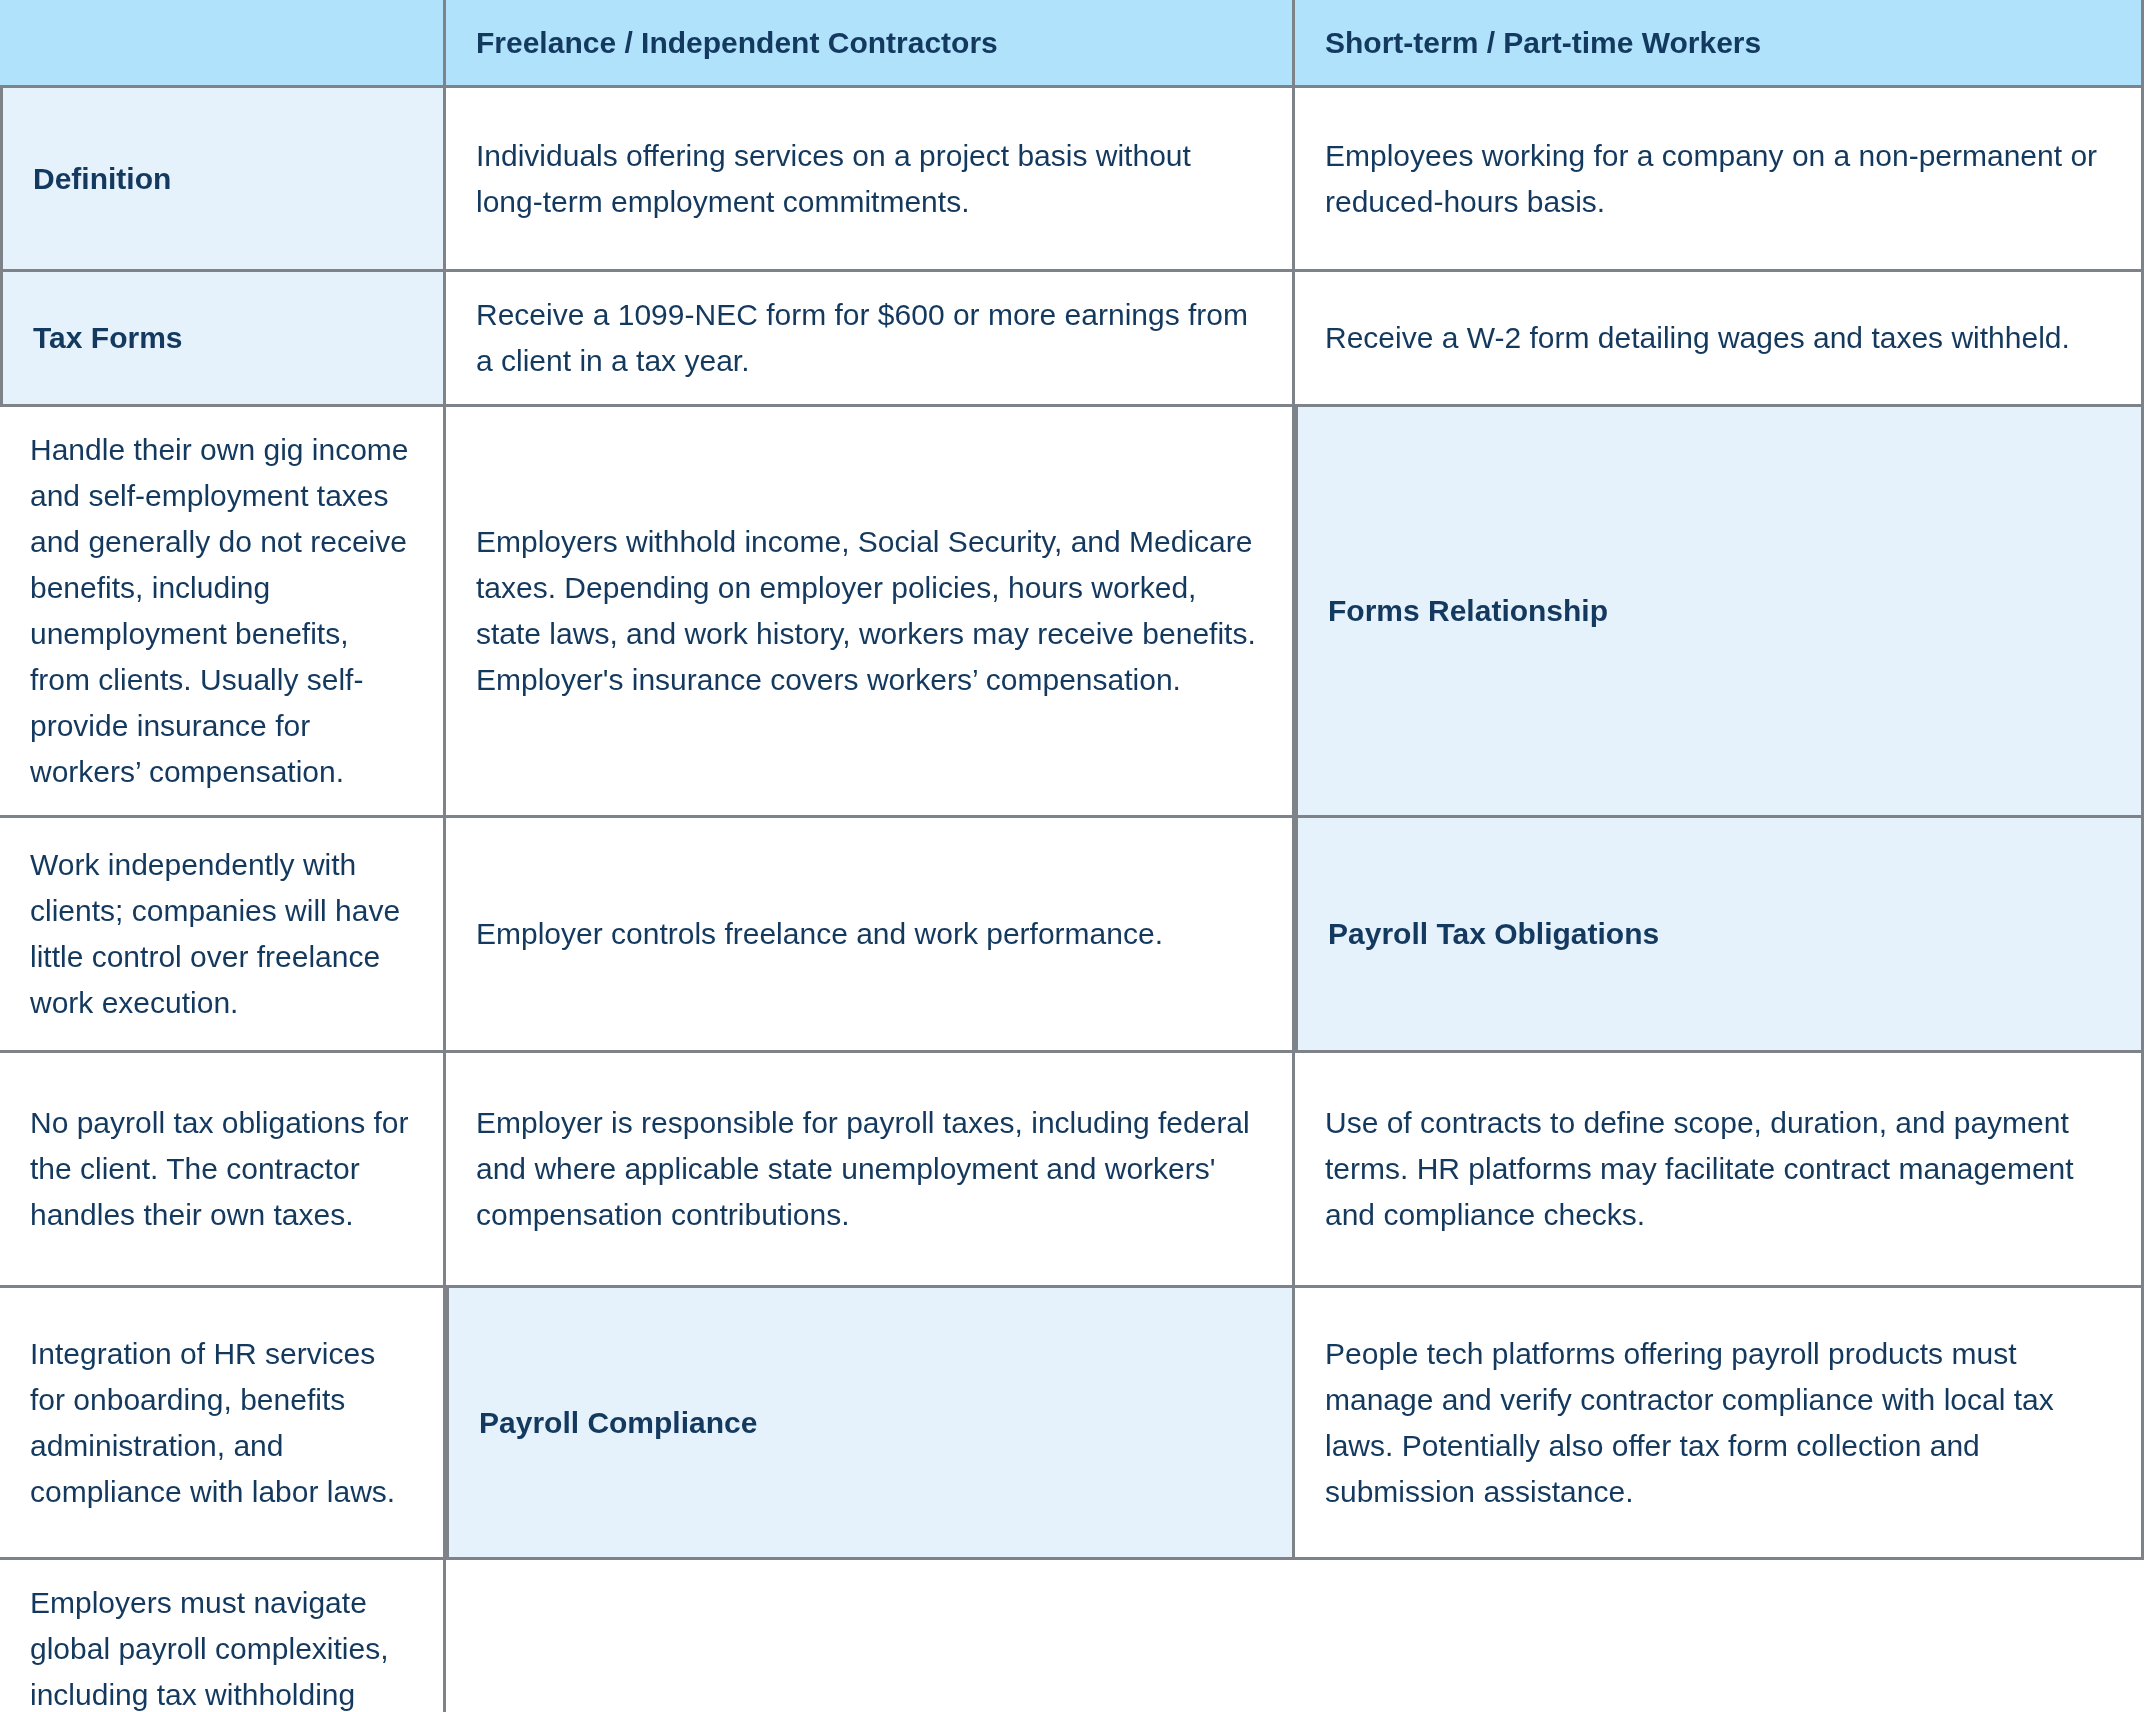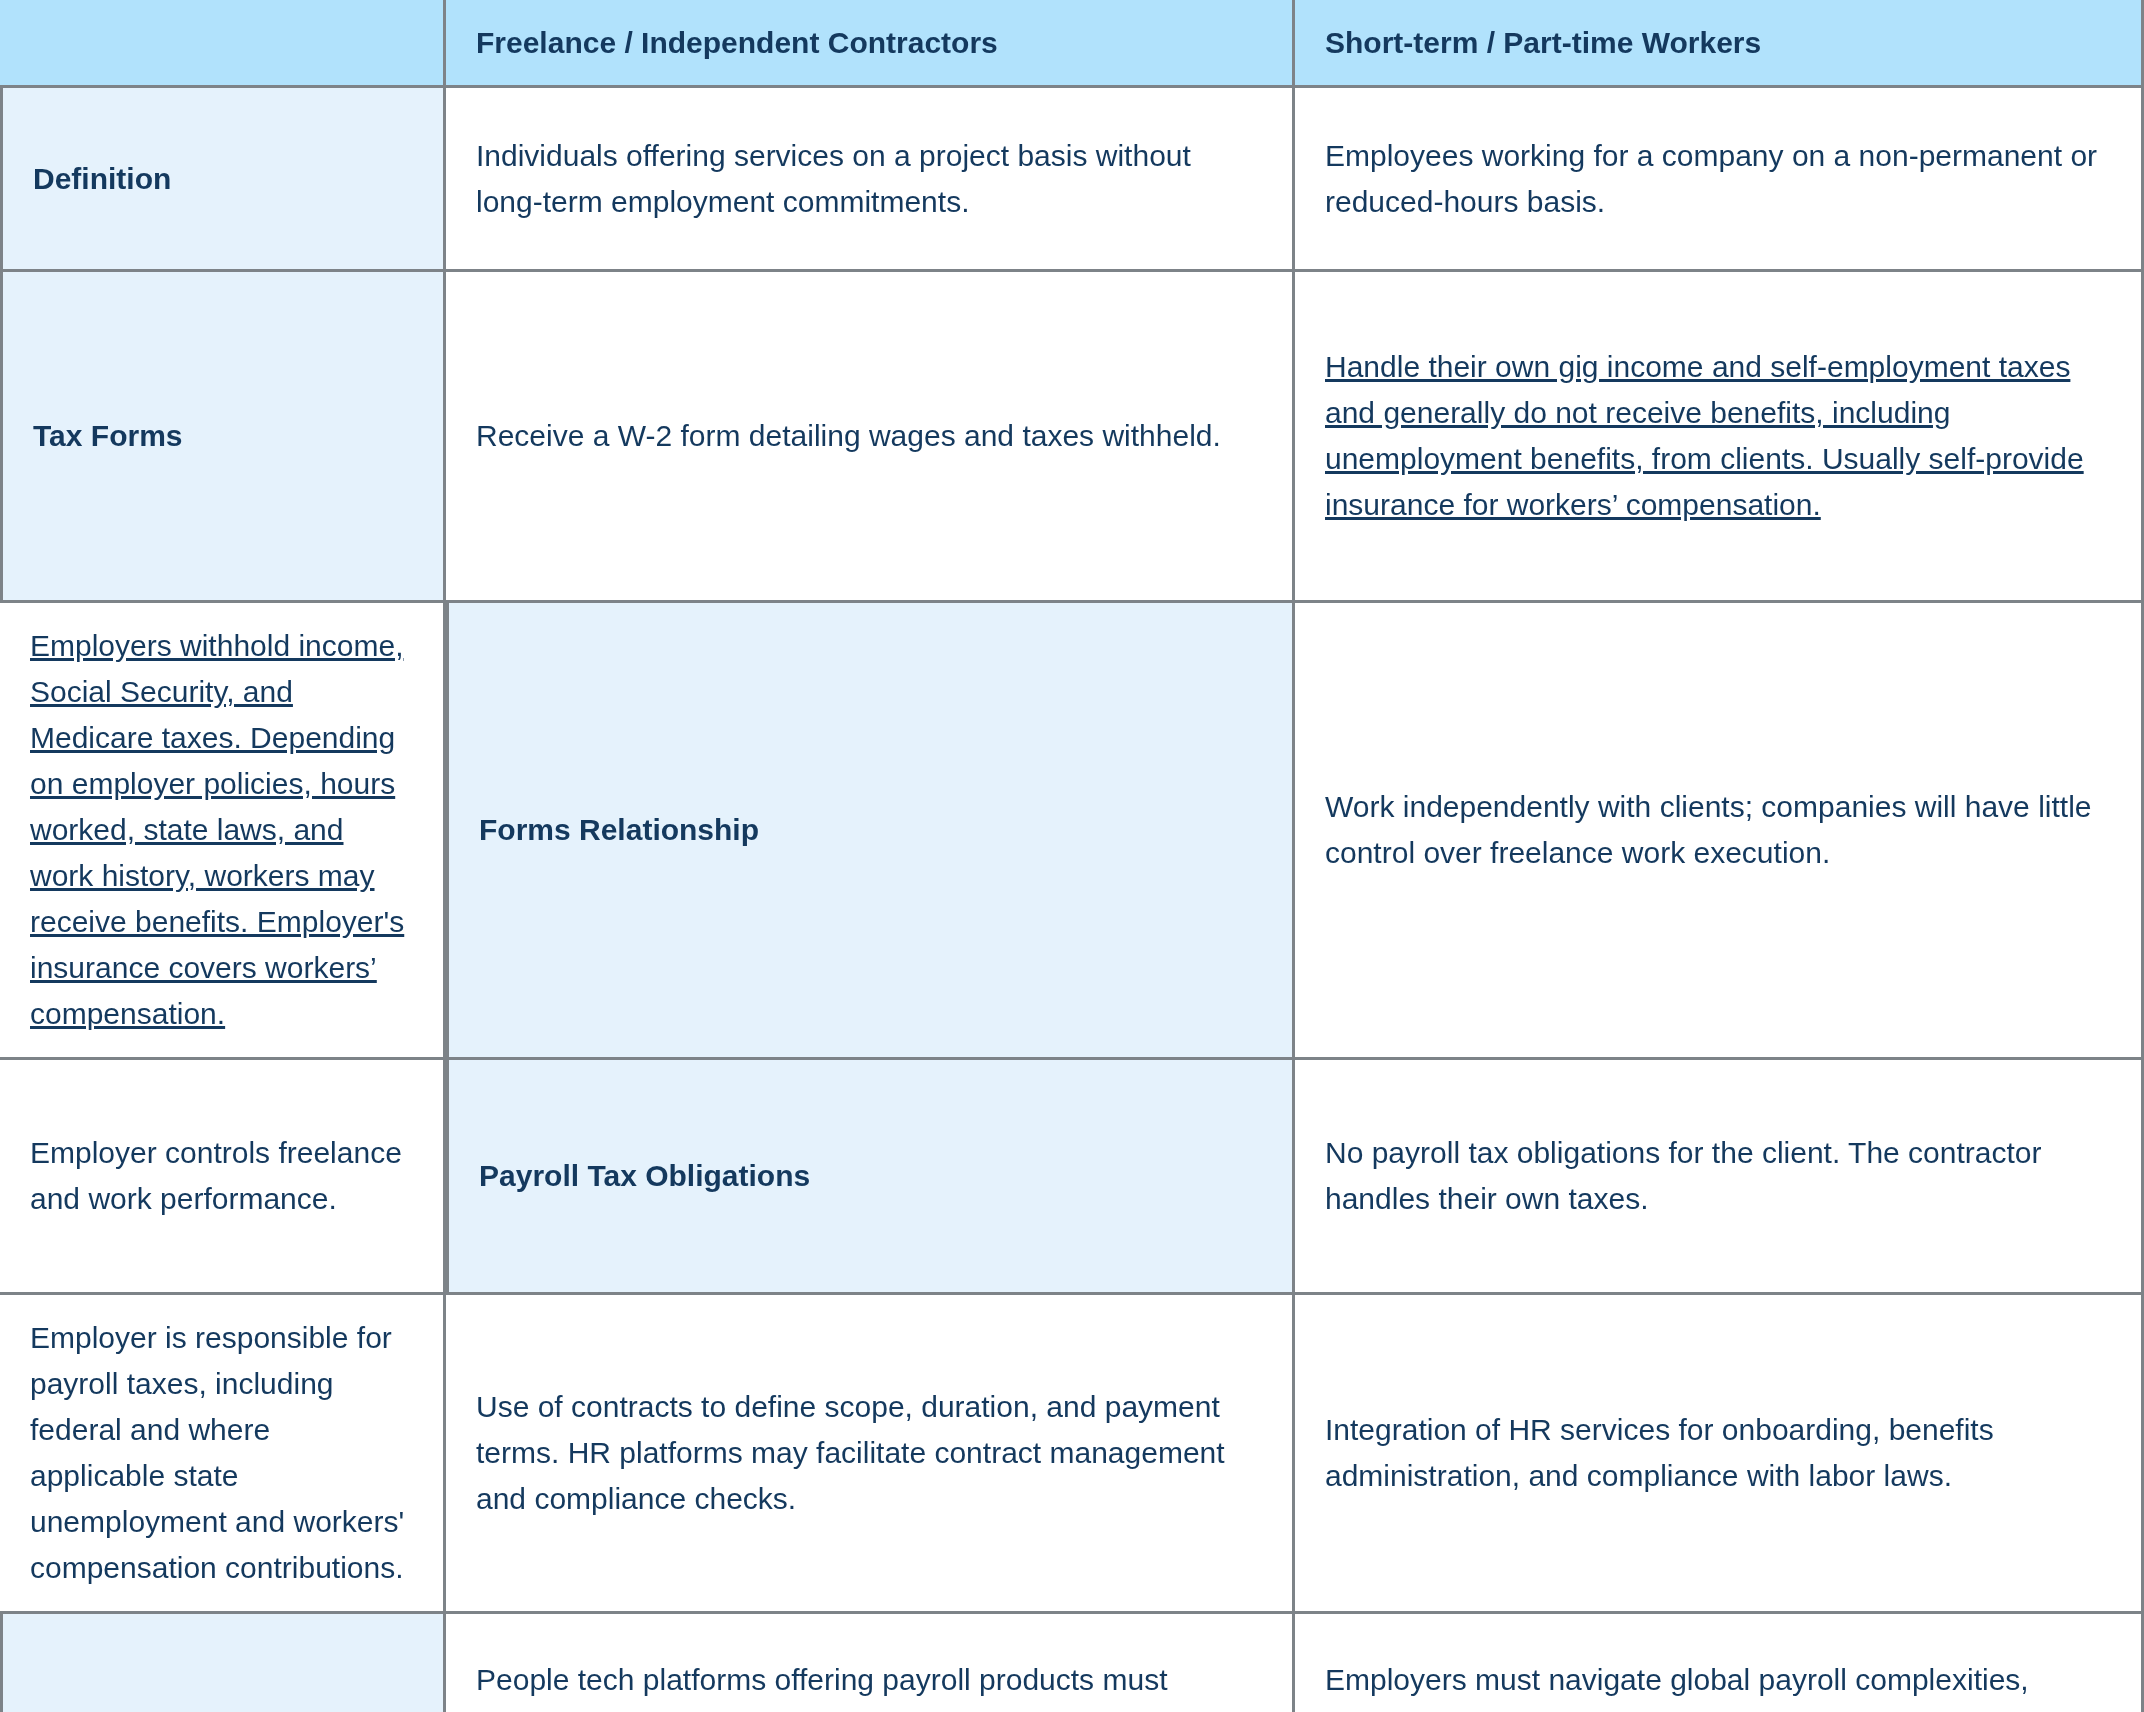--- a/index.html
+++ b/index.html
@@ -19,21 +19,21 @@
     border-bottom:3px solid var(--border);
     display:flex;align-items:center;
     font-size:30px;line-height:46px;
     padding:20px 30px;
   }
   .col1{border-left:3px solid var(--border);background:var(--label-blue);font-weight:bold;}
   .corner{border-left:none;background:var(--green);}
   .hdr{background:var(--header-blue);font-weight:bold;height:88px;padding-top:0;padding-bottom:0;}
   .r-definition{min-height:184px;}
   .r-taxforms{min-height:133px;}
-  .r-taxpayment{min-height:331px;text-decoration:underline;}
+  .r-taxpayment{min-height:331px;}
   .r-workrel{min-height:184px;}
   .r-payrolltax{min-height:235px;}
   .r-hrservices{min-height:235px;}
   .r-payrollcomp{min-height:272px;}
   .footer-bar{height:49px;background:var(--green);width:2144px;}
 </style>
 </head>
 <body>
 
 <div class="page">
@@ -41,20 +41,21 @@
 
     <div class="cell corner hdr"></div>
     <div class="cell hdr">Freelance / Independent Contractors</div>
     <div class="cell hdr">Short-term / Part-time Workers</div>
 
     <div class="cell col1 r-definition">Definition</div>
     <div class="cell r-definition">Individuals offering services on a project basis without long-term employment commitments.</div>
     <div class="cell r-definition">Employees working for a company on a non-permanent or reduced-hours basis.</div>
 
     <div class="cell col1 r-taxforms">Tax Forms</div>
+    <div class="cell r-taxforms">Receive a 1099-NEC form for $600 or more earnings from a client in a tax year.</div>
     <div class="cell r-taxforms">Receive a W-2 form detailing wages and taxes withheld.</div>
 
     <div class="cell r-taxpayment">Handle their own gig income and self-employment taxes and generally do not receive benefits, including unemployment benefits, from clients. Usually self-provide insurance for workers’ compensation.</div>
     <div class="cell r-taxpayment">Employers withhold income, Social Security, and Medicare taxes. Depending on employer policies, hours worked, state laws, and work history, workers may receive benefits. Employer's insurance covers workers’ compensation.</div>
 
     <div class="cell col1 r-workrel">Forms Relationship</div>
     <div class="cell r-workrel">Work independently with clients; companies will have little control over freelance work execution.</div>
     <div class="cell r-workrel">Employer controls freelance and work performance.</div>
 
     <div class="cell col1 r-payrolltax">Payroll Tax Obligations</div>

